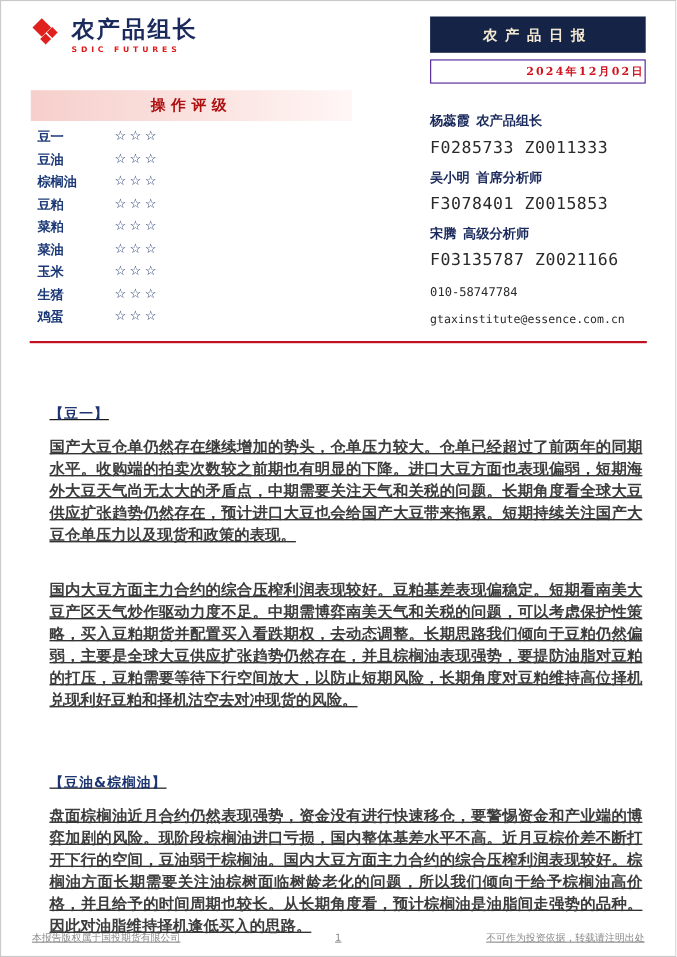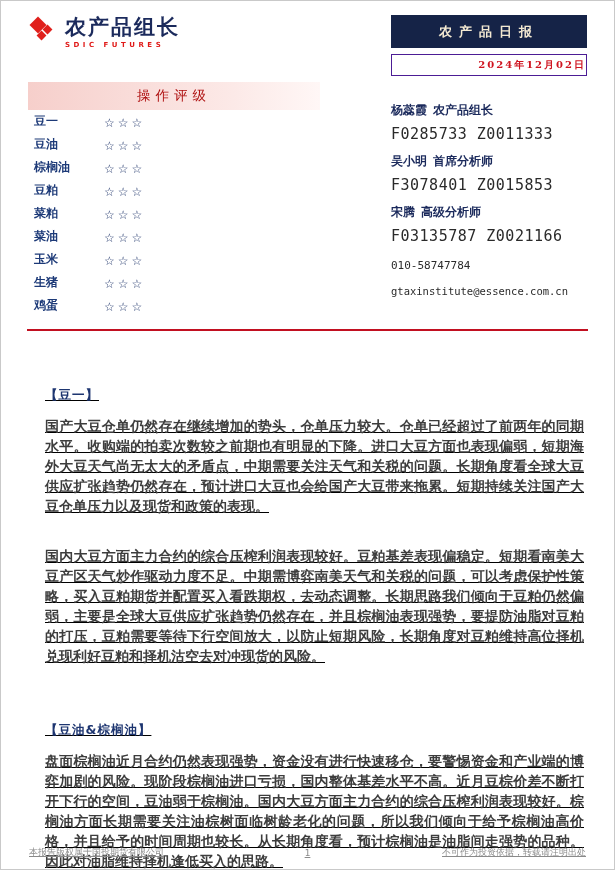--- a/index.html
+++ b/index.html
@@ -42,26 +42,26 @@
     font-family: "DejaVu Serif", "Liberation Serif", serif;
   }
   
   .columns {
     display: flex; justify-content: space-between;
     padding: 6px 27px 0 27px;
   }
   .ratings { width: 292px; }
   .ratings-title {
     background: linear-gradient(90deg, #f6cfcb 0%, #fce9e7 70%, #fff7f6 100%);
-    color: #ae0f0f; font-weight: normal; font-size: 13.5px;
+    color: #ae0f0f; font-weight: bold; font-size: 13.5px;
     letter-spacing: 5px; text-align: center; padding: 5px 0;
   }
   .rating-row {
-    display: flex; align-items: flex-end;
-    padding: 20px 6px 3px 6px; height: 20.5px;
+    display: flex; align-items: flex-start;
+    padding: 6px 6px 3px 6px; height: 20.5px;
   }
   .r-name {
     width: 70px; font-size: 12px; font-weight: bold; color: #1d3a78;
   }
   .r-stars {
     font-size: 12px; color: #253a6e; letter-spacing: 3px; font-weight: bold;
   }
   .analysts { width: 196px; padding-top: 20px; }
   .a-line { font-size: 12px; font-weight: bold; color: #1b2a5c; margin-bottom: 6px; }
   .a-title { margin-left: 6px; }

